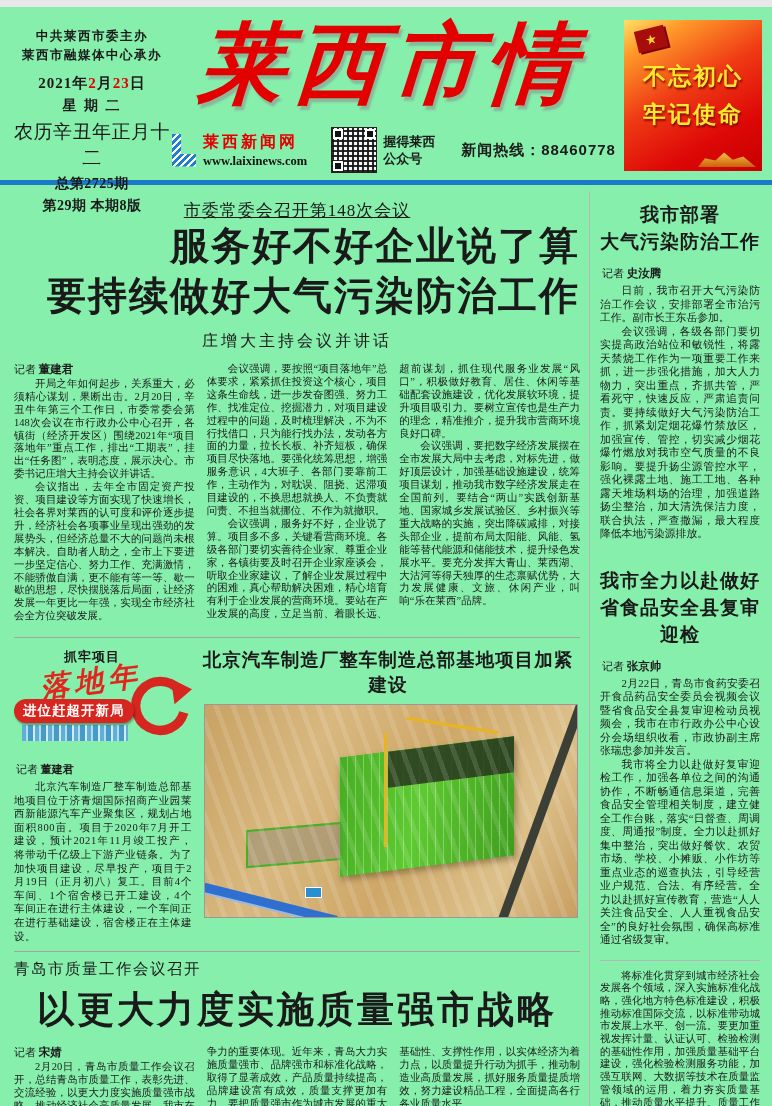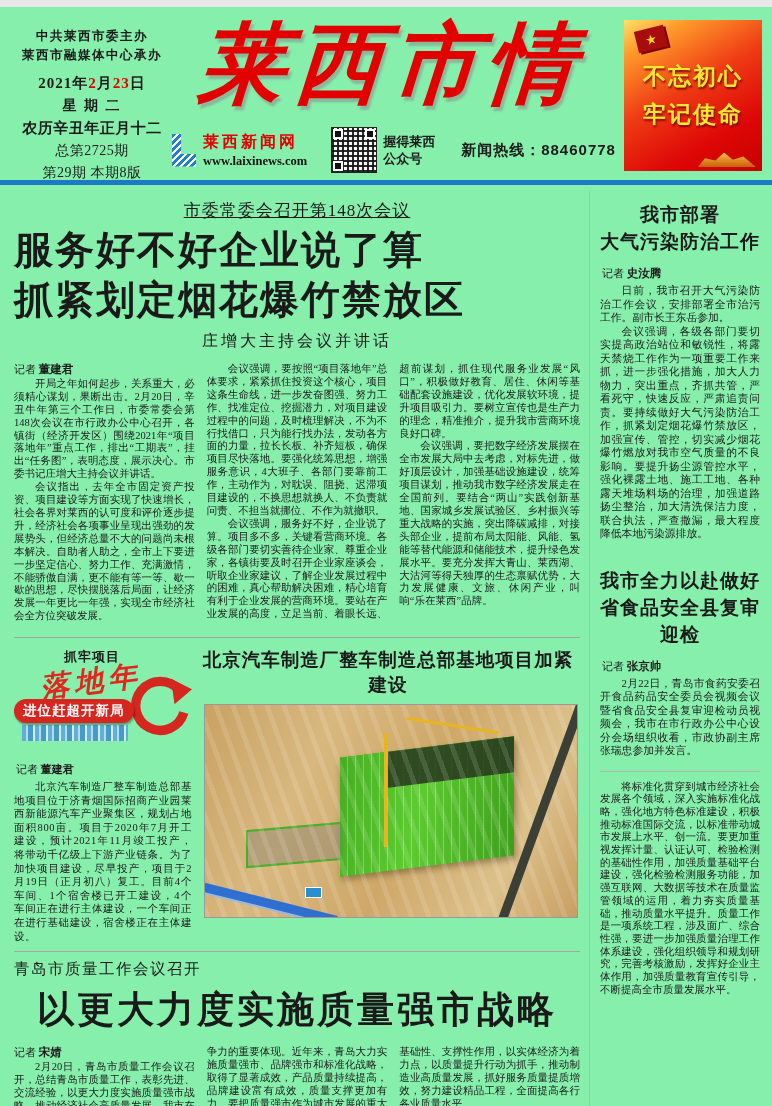--- a/index.html
+++ b/index.html
@@ -6,22 +6,22 @@
   .page{position:relative;width:772px;height:1106px;margin:7px auto;background:#86efac;overflow:hidden;
         font-family:"Liberation Serif","DejaVu Serif",serif;color:#1a1a1a;}
   
   .masthead{position:relative;height:173px;}
   .mh-left{position:absolute;left:14px;top:20px;width:156px;text-align:center;}
   .org{font-family:"Liberation Sans","DejaVu Sans",sans-serif;font-weight:bold;font-size:12.5px;
        letter-spacing:1.5px;line-height:19px;}
   .date-line{font-size:15px;font-weight:bold;margin-top:9px;letter-spacing:1px;}
   .date-line .red{color:#e30000;}
   .weekday{font-size:14px;margin-top:4px;letter-spacing:2px;font-weight:bold;}
-  .lunar{font-size:15px;font-weight:bold;margin-top:4px;letter-spacing:.5px;}
-  .issue{font-size:14px;margin-top:4px;font-weight:normal;letter-spacing:.5px;}
+  .lunar{font-size:19px;font-weight:normal;margin-top:4px;letter-spacing:.5px;}
+  .issue{font-size:14px;margin-top:4px;font-weight:bold;letter-spacing:.5px;}
   .mh-title{position:absolute;left:166px;top:0px;width:450px;height:114px;display:flex;align-items:center;
        justify-content:center;color:#e30000;font-family:"DejaVu Serif","Liberation Serif",serif;
        font-style:italic;font-weight:900;font-size:88px;letter-spacing:8px;white-space:nowrap;
        text-shadow:3px 4px 2px rgba(140,140,140,.55);transform:skewX(-4deg);}
   .mh-sub{position:absolute;left:172px;top:120px;width:445px;display:flex;align-items:center;}
   .logo-box{display:flex;align-items:center;gap:7px;}
   .l-icon{width:24px;height:33px;flex:none;
       background:repeating-linear-gradient(135deg,#1f7fd0 0 3px,#ffffff 3px 5px);
       clip-path:polygon(0 0,38% 0,38% 62%,100% 62%,100% 100%,0 100%);}
   .site-name{color:#e30000;font-family:"Liberation Sans",sans-serif;font-weight:bold;font-size:16px;letter-spacing:3px;}
@@ -46,22 +46,22 @@
       background:linear-gradient(180deg,rgba(255,210,80,.95),rgba(200,120,10,.8));
       clip-path:polygon(0 100%,12% 45%,30% 60%,45% 10%,60% 55%,78% 35%,100% 100%);}
   .blue-rule{height:5px;background:#1b79c8;}
   
   .content{display:flex;padding:0 12px 0 14px;}
   .main-col{width:566px;flex:none;}
   .v-rule{width:1px;background:#b8b8b8;margin:6px 10px 0 9px;}
   .side-col{flex:1;min-width:0;}
   
   .kicker{text-align:center;font-size:17px;letter-spacing:1px;margin-top:14px;text-decoration:underline;}
-  .headline{text-align:left;font-weight:900;font-size:39px;line-height:45px;letter-spacing:2px;
-      font-family:Liberation Serif, serif;margin-top:5px;}
+  .headline{text-align:right;font-weight:900;font-size:39px;line-height:45px;letter-spacing:2px;
+      font-family:Liberation Mono, monospace;margin-top:5px;}
   .subhead{text-align:center;font-size:16px;letter-spacing:3px;margin-top:9px;}
   .a1-body{margin-top:11px;height:266px;column-count:3;column-gap:12px;
       font-size:10.5px;line-height:12.9px;text-align:justify;overflow:hidden;}
   .byline{margin:0 0 2px 0;font-size:11px;}
   .byline b{font-size:11.5px;}
   p.para{text-indent:2em;margin:0;}
   hr.div-line{border:0;border-top:1px solid #a5a5a5;margin:8px 0 7px;}
   
   .a2{display:flex;min-height:268px;}
   .a2-left{width:178px;flex:none;}
@@ -165,21 +165,21 @@
   </header>
   <div class="blue-rule"></div>
 
   <div class="content">
 
     <div class="main-col">
 
       <section>
         <div class="kicker">市委常委会召开第148次会议</div>
         <div class="headline">服务好不好企业说了算</div>
-        <div class="headline">抓紧划定烟花爆竹禁放区</div>
+        <div class="headline">要持续做好大气污染防治工作</div>
         <div class="subhead">庄增大主持会议并讲话</div>
         <div class="a1-body">
           <div class="byline"><span>记者</span> <b>董建君</b></div>
           <p class="para">开局之年如何起步，关系重大，必须精心谋划，果断出击。2月20日，辛丑牛年第三个工作日，市委常委会第148次会议在市行政办公中心召开，各镇街（经济开发区）围绕2021年“项目落地年”重点工作，排出“工期表”，挂出“任务图”，表明态度，展示决心。市委书记庄增大主持会议并讲话。</p>
           <p class="para">会议指出，去年全市固定资产投资、项目建设等方面实现了快速增长，社会各界对莱西的认可度和评价逐步提升，经济社会各项事业呈现出强劲的发展势头，但经济总量不大的问题尚未根本解决。自助者人助之，全市上下要进一步坚定信心、努力工作、充满激情，不能骄傲自满，更不能有等一等、歇一歇的思想，尽快摆脱落后局面，让经济发展一年更比一年强，实现全市经济社会全方位突破发展。</p>
           <p class="para">会议强调，要按照“项目落地年”总体要求，紧紧抓住投资这个核心，项目这条生命线，进一步发奋图强、努力工作、找准定位、挖掘潜力，对项目建设过程中的问题，及时梳理解决，不为不行找借口，只为能行找办法，发动各方面的力量，拉长长板、补齐短板，确保项目尽快落地。要强化统筹思想，增强服务意识，4大班子、各部门要靠前工作，主动作为，对耽误、阻挠、迟滞项目建设的，不换思想就换人、不负责就问责、不担当就挪位、不作为就撤职。</p>
           <p class="para">会议强调，服务好不好，企业说了算。项目多不多，关键看营商环境。各级各部门要切实善待企业家、尊重企业家，各镇街要及时召开企业家座谈会，听取企业家建议，了解企业发展过程中的困难，真心帮助解决困难，精心培育有利于企业发展的营商环境。要站在产业发展的高度，立足当前、着眼长远、超前谋划，抓住现代服务业发展“风口”，积极做好教育、居住、休闲等基础配套设施建设，优化发展软环境，提升项目吸引力。要树立宣传也是生产力的理念，精准推介，提升我市营商环境良好口碑。</p>
           <p class="para">会议强调，要把数字经济发展摆在全市发展大局中去考虑，对标先进，做好顶层设计，加强基础设施建设，统筹项目谋划，推动我市数字经济发展走在全国前列。要结合“两山”实践创新基地、国家城乡发展试验区、乡村振兴等重大战略的实施，突出降碳减排，对接头部企业，提前布局太阳能、风能、氢能等替代能源和储能技术，提升绿色发展水平。要充分发挥大青山、莱西湖、大沽河等得天独厚的生态禀赋优势，大力发展健康、文旅、休闲产业，叫响“乐在莱西”品牌。</p>
 
         </div>
@@ -248,20 +248,21 @@
           <p class="para">会议强调，各级各部门要切实提高政治站位和敏锐性，将露天禁烧工作作为一项重要工作来抓，进一步强化措施，加大人力物力，突出重点，齐抓共管，严看死守，快速反应，严肃追责问责。要持续做好大气污染防治工作，抓紧划定烟花爆竹禁放区，加强宣传、管控，切实减少烟花爆竹燃放对我市空气质量的不良影响。要提升扬尘源管控水平，强化裸露土地、施工工地、各种露天堆场料场的治理，加强道路扬尘整治，加大清洗保洁力度，联合执法，严查撒漏，最大程度降低本地污染源排放。</p>
         </div>
       </section>
 
       <section class="side-sec2">
         <div class="side-title">我市全力以赴做好</div>
         <div class="side-title">省食品安全县复审迎检</div>
         <div class="side-byline"><span>记者</span> <b>张京帅</b></div>
         <div class="side-body">
           <p class="para">2月22日，青岛市食药安委召开食品药品安全委员会视频会议暨省食品安全县复审迎检动员视频会，我市在市行政办公中心设分会场组织收看，市政协副主席张瑞忠参加并发言。</p>
+          <p class="para">我市将全力以赴做好复审迎检工作，加强各单位之间的沟通协作，不断畅通信息渠道，完善食品安全管理相关制度，建立健全工作台账，落实“日督查、周调度、周通报”制度。全力以赴抓好集中整治，突出做好餐饮、农贸市场、学校、小摊贩、小作坊等重点业态的巡查执法，引导经营业户规范、合法、有序经营。全力以赴抓好宣传教育，营造“人人关注食品安全、人人重视食品安全”的良好社会氛围，确保高标准通过省级复审。</p>
         </div>
       </section>
 
       <hr class="side-hr">
 
       <section class="side-cont">
         <p class="para">将标准化贯穿到城市经济社会发展各个领域，深入实施标准化战略，强化地方特色标准建设，积极推动标准国际交流，以标准带动城市发展上水平、创一流。要更加重视发挥计量、认证认可、检验检测的基础性作用，加强质量基础平台建设，强化检验检测服务功能，加强互联网、大数据等技术在质量监管领域的运用，着力夯实质量基础，推动质量水平提升。质量工作是一项系统工程，涉及面广、综合性强，要进一步加强质量治理工作体系建设，强化组织领导和规划研究，完善考核激励，发挥好企业主体作用，加强质量教育宣传引导，不断提高全市质量发展水平。</p>
 
       </section>
 

